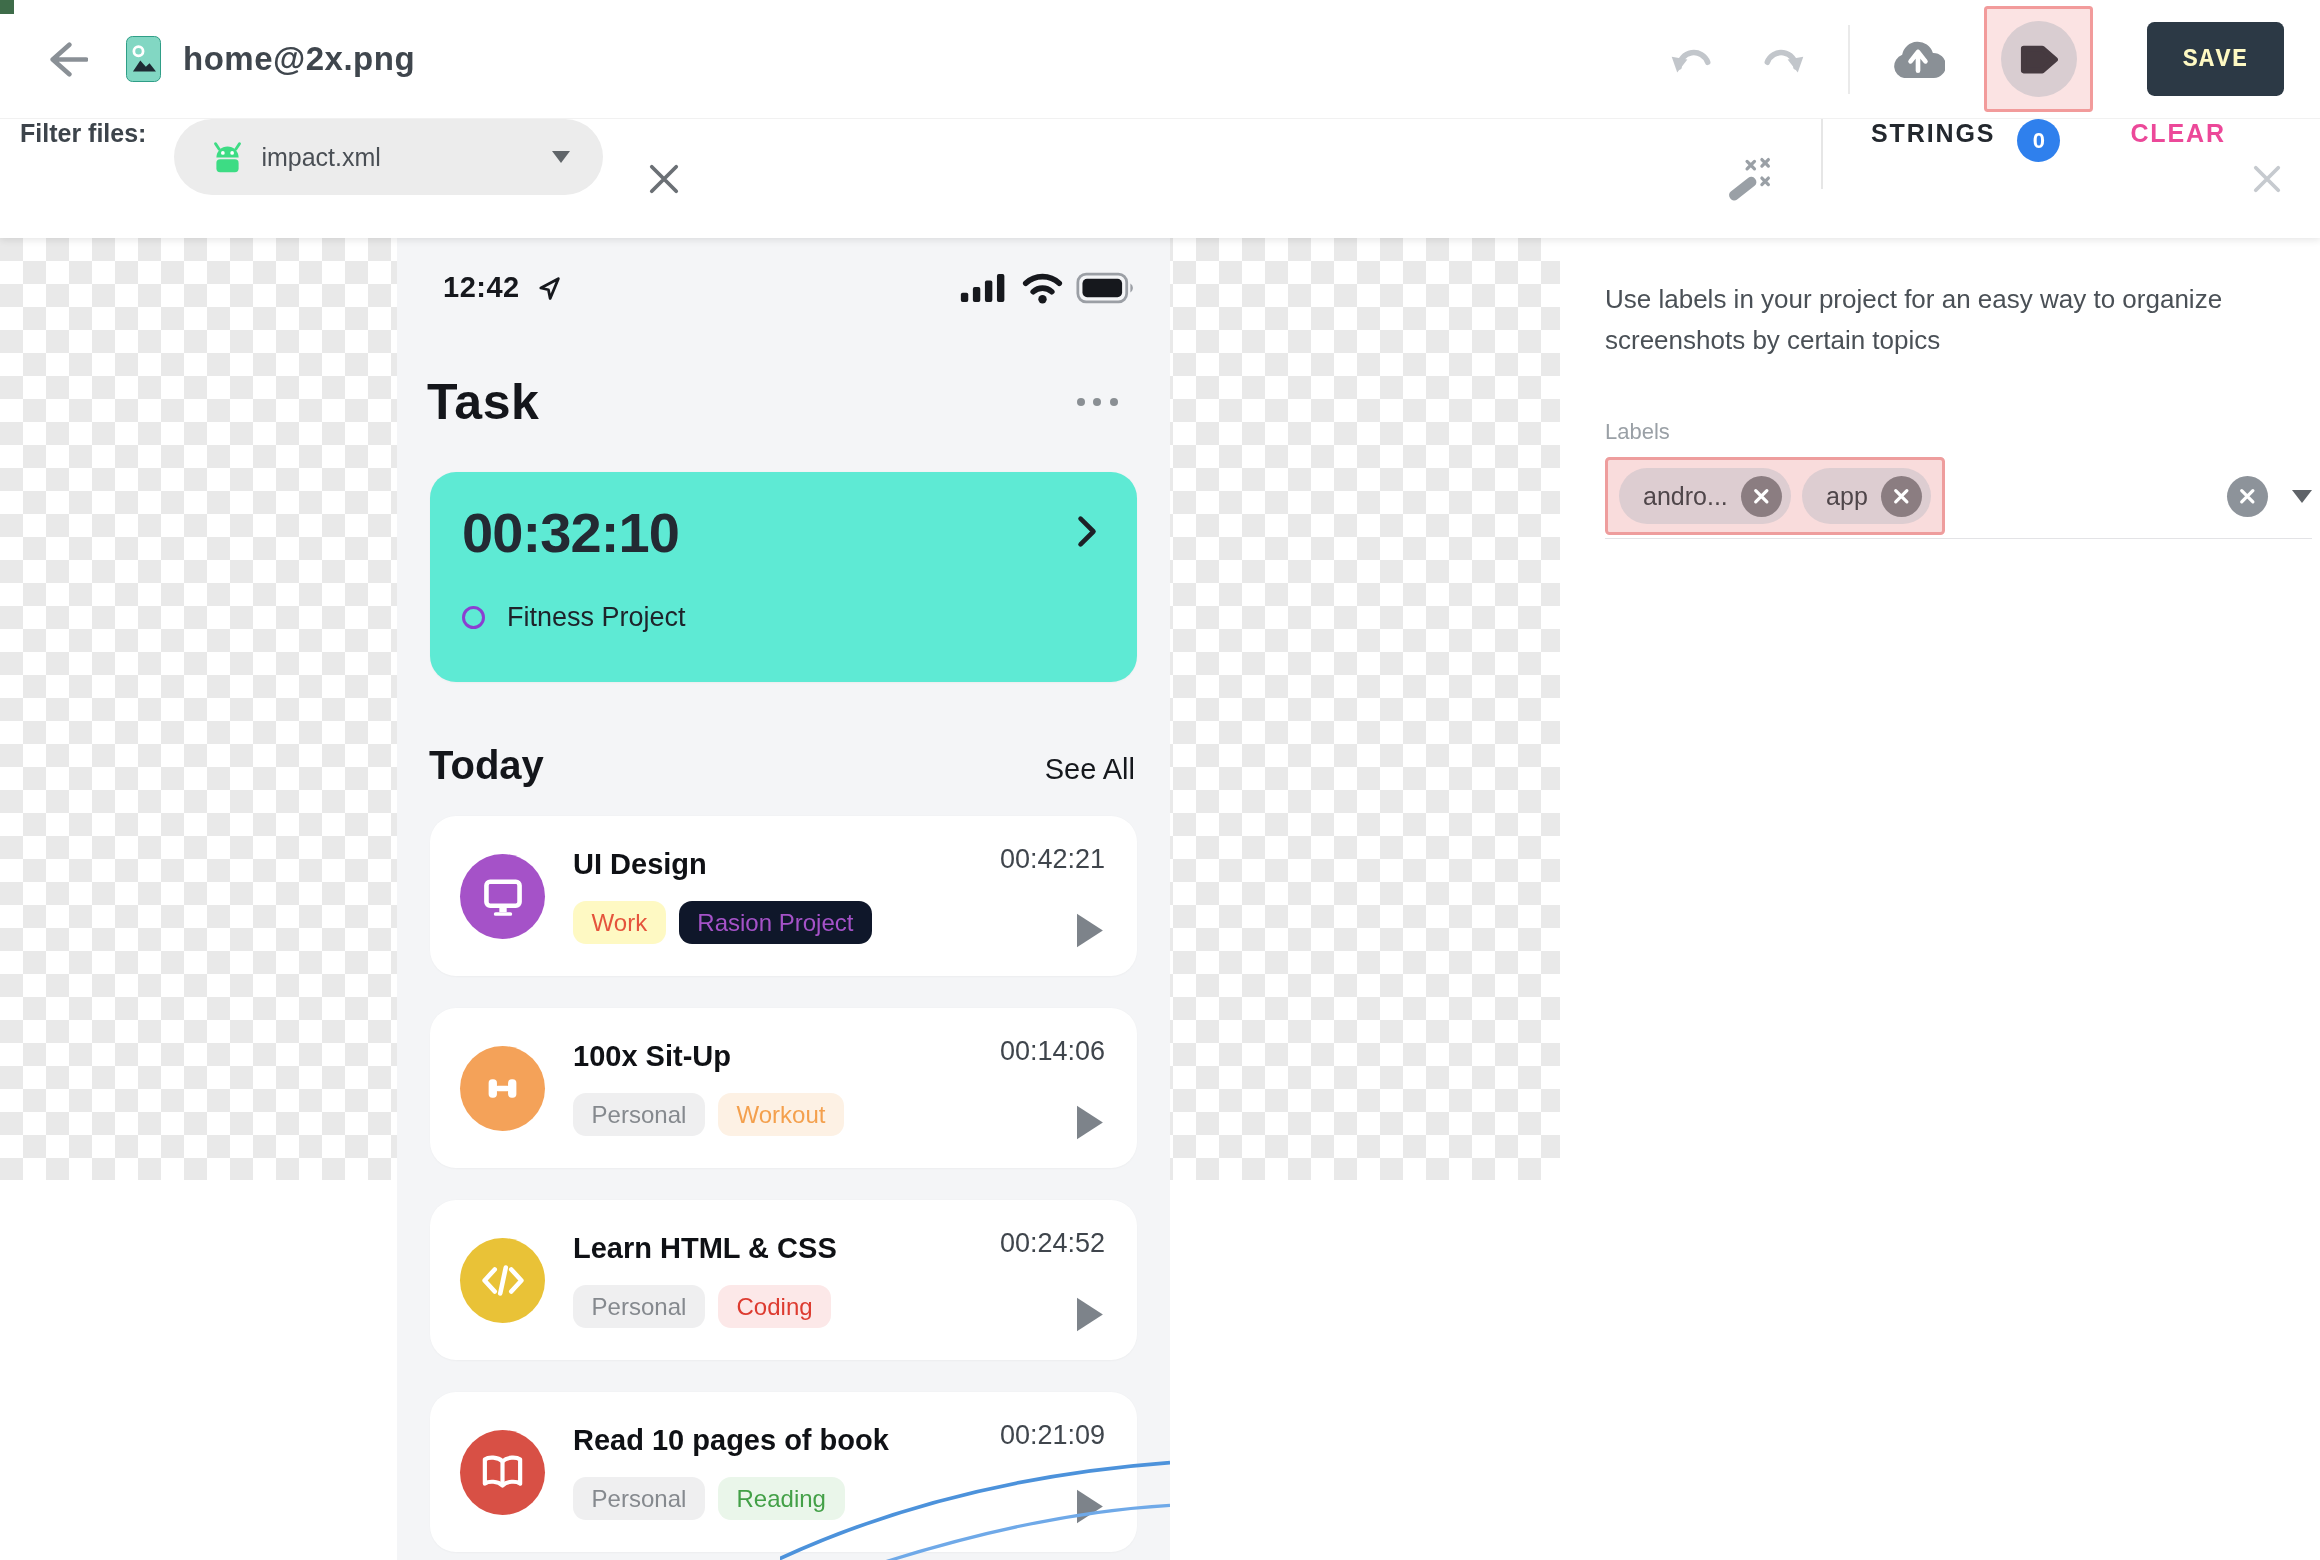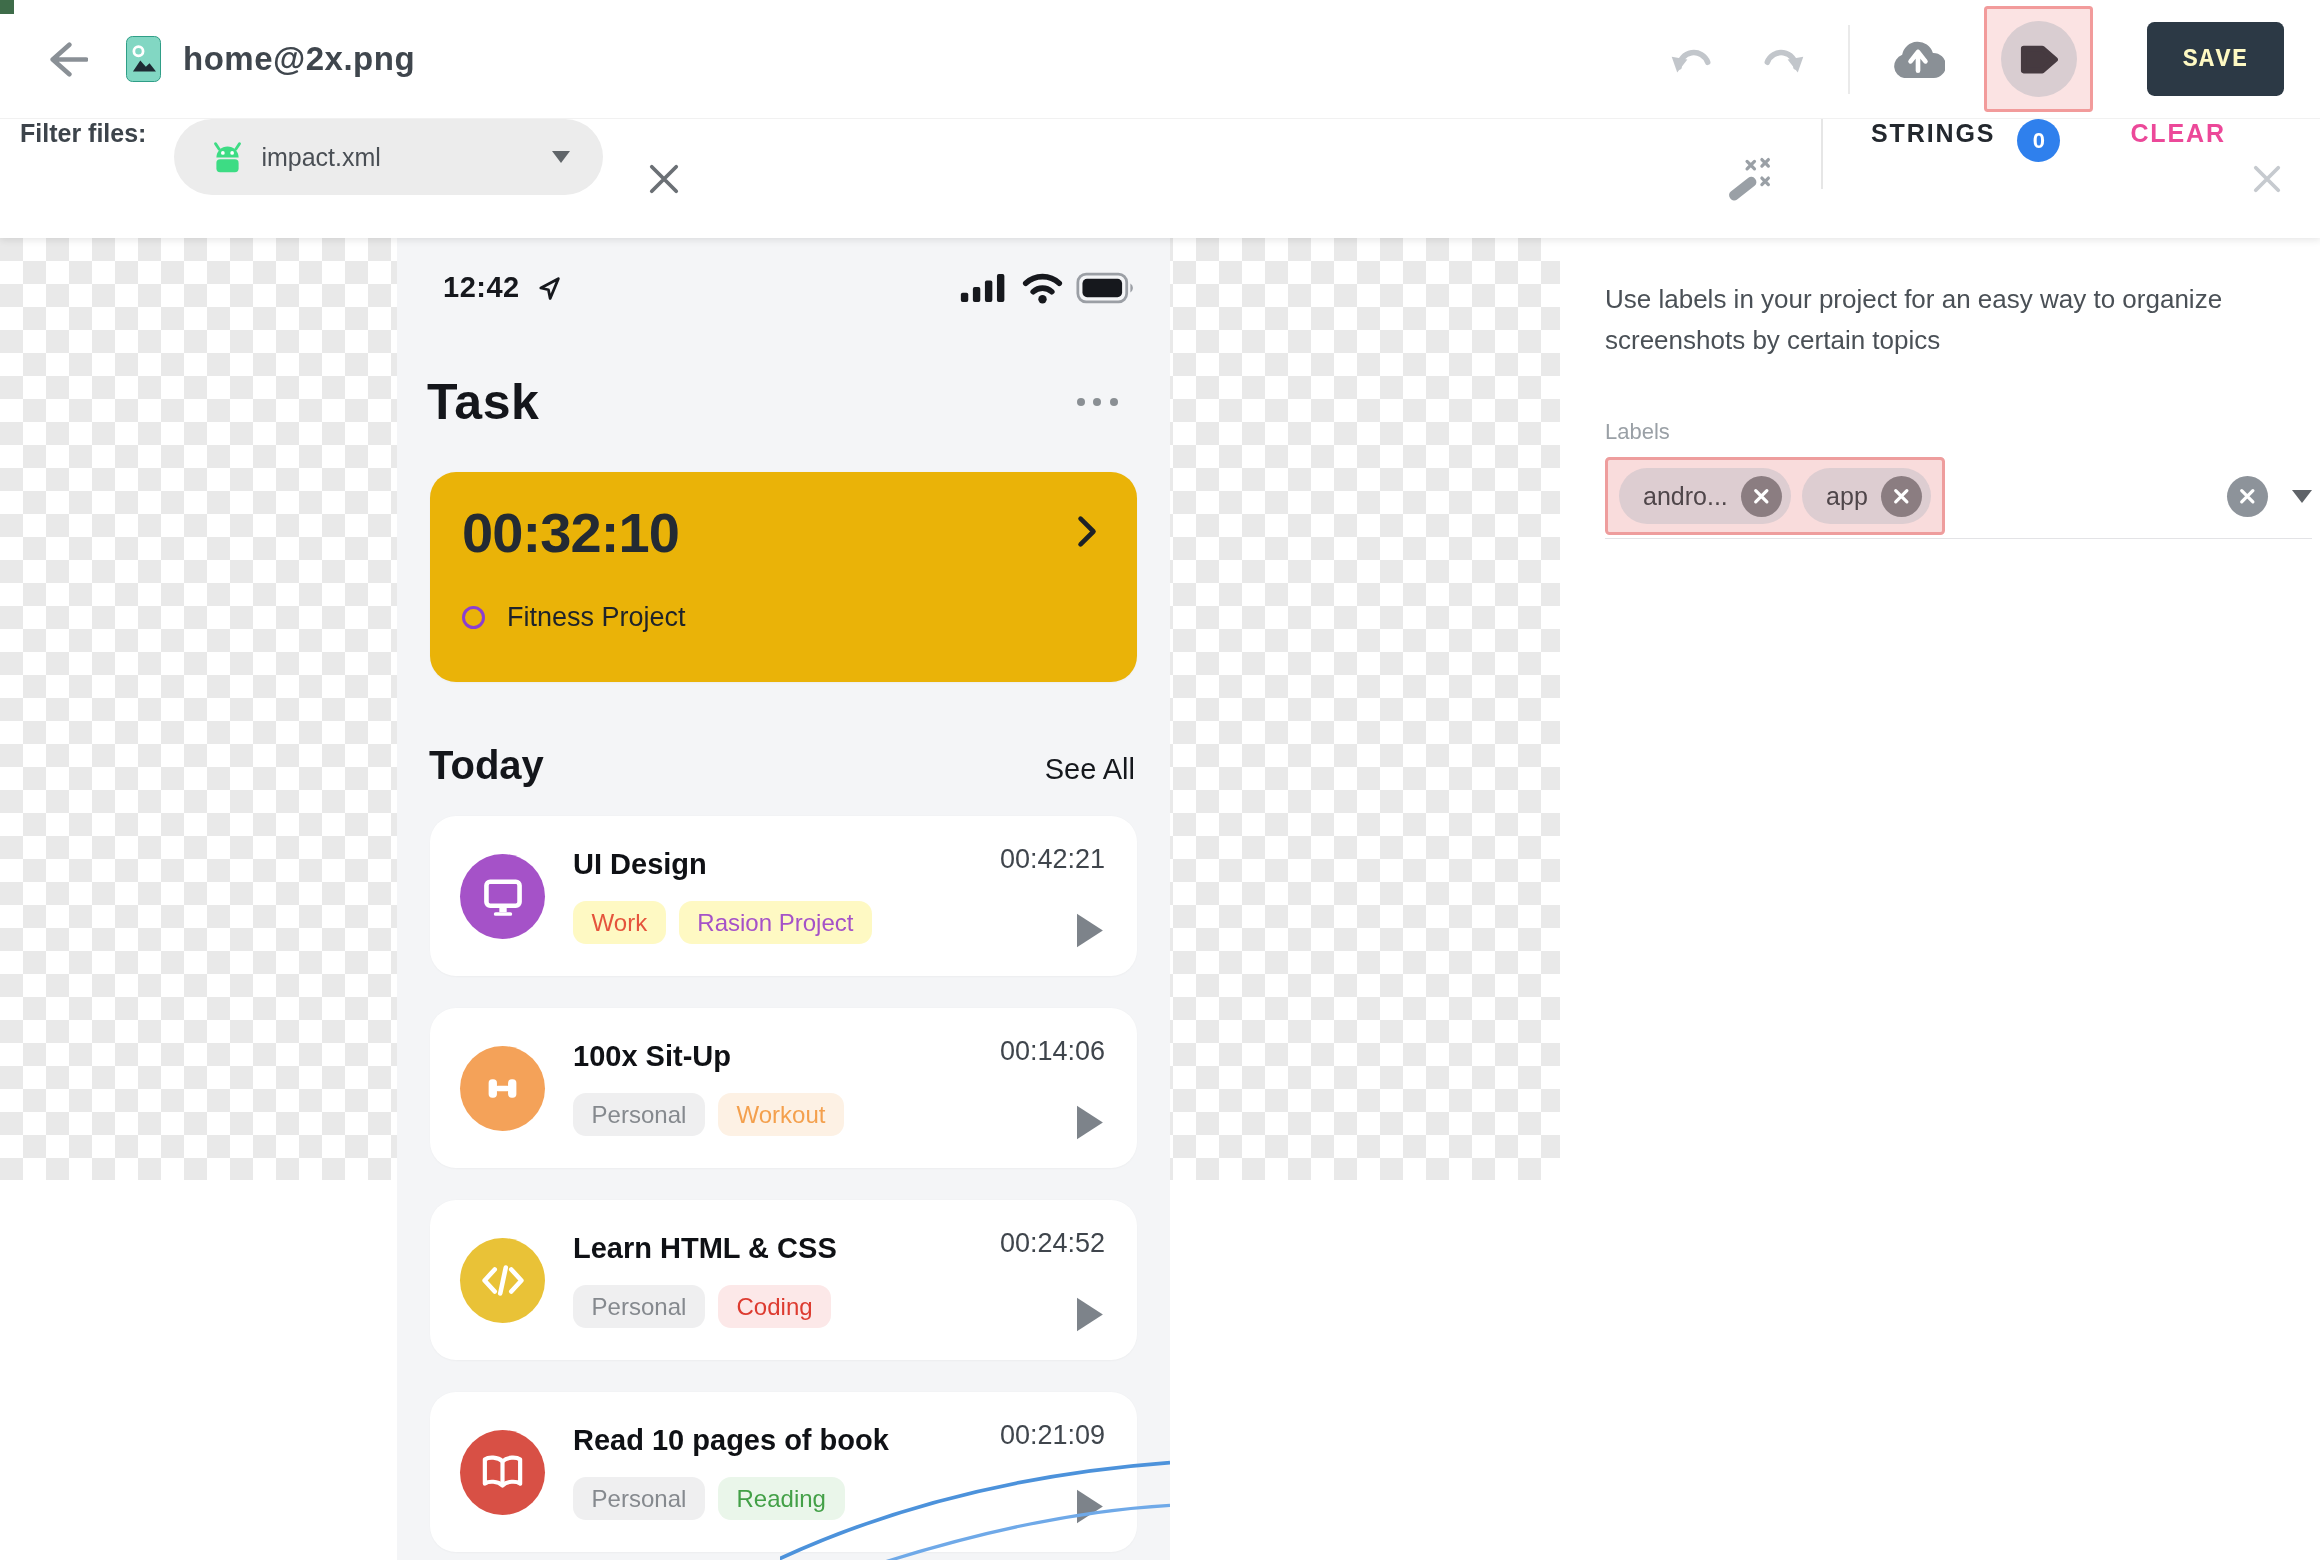--- a/index.html
+++ b/index.html
@@ -38,21 +38,21 @@
   
   .phone { position:absolute; left:397px; top:0; width:773px; height:1323px; background:#F4F5F7; overflow:hidden; }
   .statusbar { display:flex; align-items:center; padding:33px 35px 0 46px; }
   .status-time { font-size:29px; font-weight:bold; color:#16181D; letter-spacing:0.5px; }
   .status-right { margin-left:auto; display:flex; align-items:center; gap:13px; }
   .screen-header { display:flex; align-items:center; padding:69px 52px 0 30px; }
   .screen-title { font-size:50px; font-weight:bold; color:#14161B; letter-spacing:0.5px; }
   .dots { margin-left:auto; display:flex; gap:8.3px; cursor:pointer; }
   .dots i { width:8.3px; height:8.3px; border-radius:50%; background:#8A8F94; }
 
-  .timer-card { margin:41px 33px 0; height:210px; background:#eab308; border-radius:26px; padding:28px 32px 0; box-shadow:0 0.9px 1.9px rgba(0,0,0,.03); }
+  .timer-card { margin:41px 33px 0; height:210px; background:#5eead4; border-radius:26px; padding:28px 32px 0; box-shadow:0 0.9px 1.9px rgba(0,0,0,.03); }
   .timer-row { display:flex; align-items:center; }
   .timer-value { font-size:56px; font-weight:bold; color:#232A33; letter-spacing:-0.9px; }
   .timer-chevron { margin-left:auto; margin-right:5.6px; cursor:pointer; }
   .project-row { display:flex; align-items:center; margin-top:37px; }
   .project-ring { width:23px; height:23px; border-radius:50%; border:3.7px solid; }
   .project-name { font-size:27px; color:#1E232A; margin-left:22px; }
 
   .today-row { display:flex; align-items:baseline; padding:61px 35px 0 32px;gap:7px; }
   .today-title { font-size:40px; font-weight:bold; color:#14161B; }
   .see-all { margin-left:auto; font-size:29px; color:#15181D; cursor:pointer; }
@@ -236,21 +236,21 @@
         <svg width="46" height="43" viewBox="0 0 50 46">
           <rect x="7" y="7" width="36" height="26" rx="4" fill="none" stroke="#fff" stroke-width="5"></rect>
           <rect x="21" y="35" width="8" height="5" fill="#fff"></rect>
           <rect x="15" y="40" width="20" height="4" rx="2" fill="#fff"></rect>
         </svg>
       </div>
       <div class="task-mid">
         <span class="task-title">UI Design</span>
         <div class="tag-row">
           <span class="tag" style="background-color: #fef9c3; color: rgb(229, 84, 60);">Work</span>
-          <span class="tag" style="background-color: #fef9c3; color: rgb(165, 82, 200); text-align: right;">Rasion Project</span>
+          <span class="tag" style="background-color: #0f172a; color: rgb(165, 82, 200); text-align: right;">Rasion Project</span>
         </div>
       </div>
       <div class="task-right">
         <span class="task-time">00:42:21</span>
         <span class="play-btn">
           <svg width="32" height="37" viewBox="0 0 34 40">
               <polygon points="4,2 32,20 4,38" fill="#7D838A"></polygon>
             </svg>
         </span>
       </div>

